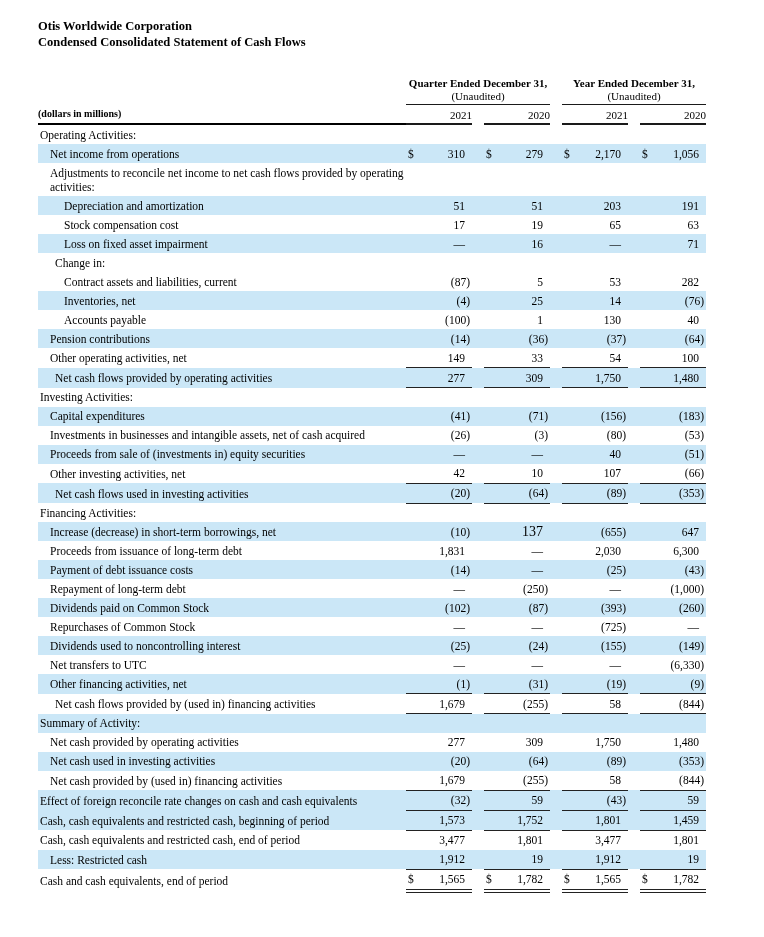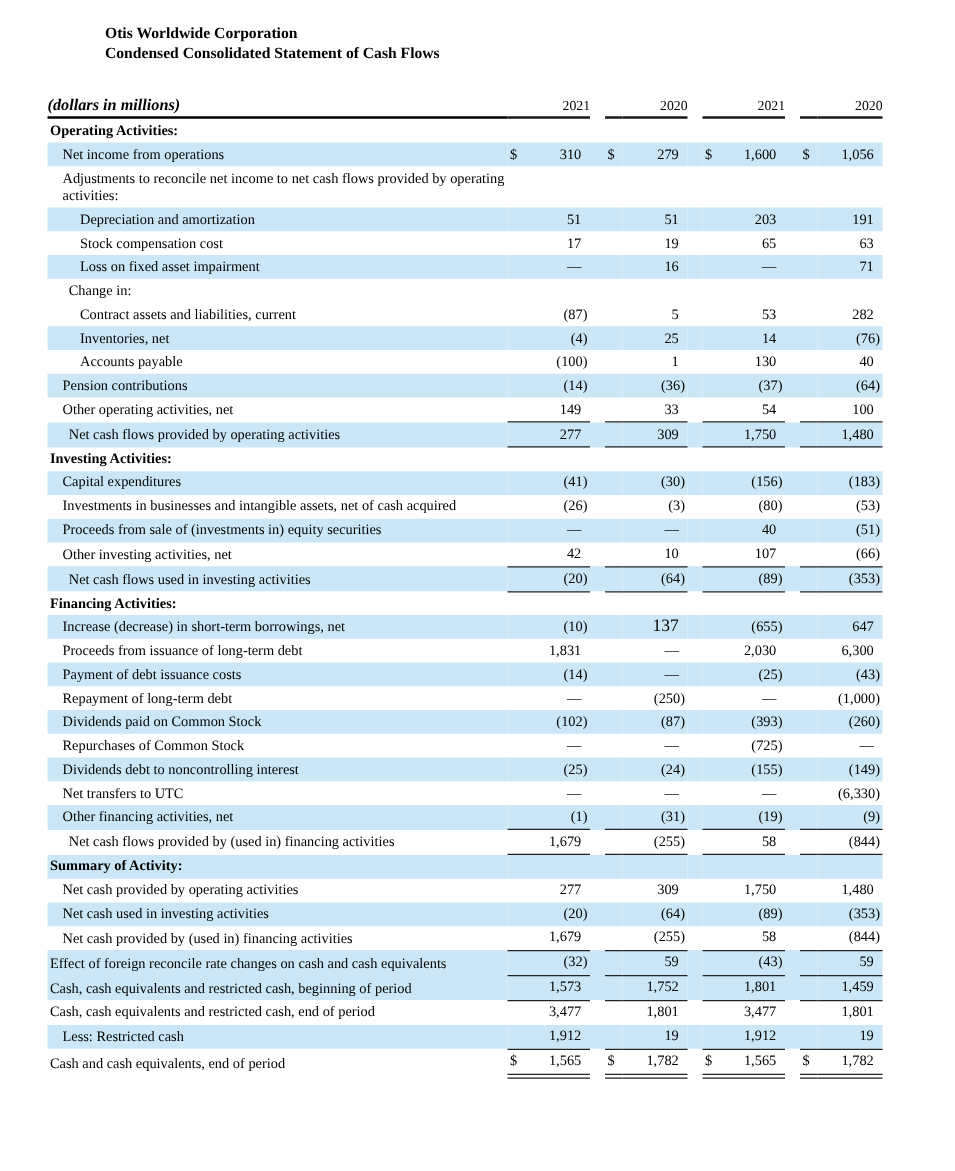--- a/index.html
+++ b/index.html
@@ -3,33 +3,33 @@
 <meta charset="utf-8">
 <style>
   :root { --blue: #cbe7f7; --rule: #1a1a1a; }
   * { box-sizing: border-box; }
   body { margin: 0; background: #ffffff; }
   .page {
     width: 764px; height: 937px; background: #fff;
     font-family: "Liberation Serif", "DejaVu Serif", serif;
     color: #000; padding: 18px 58px 0 38px; overflow: hidden;
   }
-  .title { font-weight: bold; font-size: 12.5px; line-height: 16px; margin-left: 46px; }
+  .title { font-weight: bold; font-size: 12.5px; line-height: 16px; }
   table.cf { border-collapse: collapse; width: 668px; margin-top: 24px; table-layout: fixed; }
   .c-label { width: 368px; } .c-d { width: 14px; } .c-v { width: 52px; } .c-s { width: 12px; }
   td { font-size: 11.5px; line-height: 14px; padding: 2.5px 0; vertical-align: bottom; }
   .ghead { text-align: center; font-weight: bold; font-size: 11px; line-height: 13px;
            border-bottom: 1px solid var(--rule); padding-bottom: 1px; }
   .ghead .unaud { font-weight: normal; }
   .year { text-align: right; font-weight: normal; font-size: 11px;
           border-bottom: 2px solid var(--rule); padding-bottom: 1px; }
-  .dim  { font-style: italic; font-weight: bold; font-size: 13px;
+  .dim  { font-weight: bold; font-size: 10px;
           border-bottom: 2.5px solid #000; }
   .lbl { text-align: left; }
-  .sec { font-weight: bold; }
+  .sec { font-weight: normal; }
   .i0 { padding-left: 2px; } .i1 { padding-left: 12px; }
   .i2 { padding-left: 17px; } .i3 { padding-left: 26px; }
   .d { text-align: left; padding-left: 2px; }
   .v { text-align: right; padding-right: 7px; }
   .v.neg { padding-right: 2px; }
   .v.big { font-size: 14px; }
   tr.shaded { background: var(--blue); padding-left: 16px; }
   .u1 { border-bottom: 1.5px solid #222; }
   .u2 { border-bottom: 4px double #222; }
 </style>
@@ -50,20 +50,32 @@
         <col class="c-v">
         <col class="c-s">
       <col class="c-d">
         <col class="c-v">
         <col class="c-s">
       <col class="c-d">
         <col class="c-v">
     </colgroup>
     <thead>
       <tr>
+        <td class="lbl"></td>
+        <td colspan="5" class="ghead">
+          <div>Quarter Ended December 31,</div>
+          <div class="unaud">(Unaudited)</div>
+        </td>
+        <td></td>
+        <td colspan="5" class="ghead">
+          <div>Year Ended December 31,</div>
+          <div class="unaud">(Unaudited)</div>
+        </td>
+      </tr>
+      <tr>
         <td class="lbl dim">(dollars in millions)</td>
         <td colspan="2" class="year">2021</td>
         <td></td>
         <td colspan="2" class="year">2020</td>
         <td></td>
         <td colspan="2" class="year">2021</td>
         <td></td>
         <td colspan="2" class="year">2020</td>
       </tr>
     </thead>
@@ -84,21 +96,21 @@
         </tr>
         <tr class="shaded">
           <td class="lbl i1">Net income from operations</td>
           <td class="d">$</td>
           <td class="v">310</td>
           <td></td>
           <td class="d">$</td>
           <td class="v">279</td>
           <td></td>
           <td class="d">$</td>
-          <td class="v">1,600</td>
+          <td class="v">2,170</td>
           <td></td>
           <td class="d">$</td>
           <td class="v">1,056</td>
         </tr>
         <tr>
           <td class="lbl i1">Adjustments to reconcile net income to net cash flows provided by operating activities:</td>
           <td class="d"></td>
           <td class="v"></td>
           <td></td>
           <td class="d"></td>
@@ -263,21 +275,21 @@
           <td></td>
           <td class="d"></td>
           <td class="v"></td>
         </tr>
         <tr class="shaded">
           <td class="lbl i1">Capital expenditures</td>
           <td class="d"></td>
           <td class="v neg">(41)</td>
           <td></td>
           <td class="d"></td>
-          <td class="v neg">(30)</td>
+          <td class="v neg">(71)</td>
           <td></td>
           <td class="d"></td>
           <td class="v neg">(156)</td>
           <td></td>
           <td class="d"></td>
           <td class="v neg">(183)</td>
         </tr>
         <tr>
           <td class="lbl i1">Investments in businesses and intangible assets, net of cash acquired</td>
           <td class="d"></td>
@@ -426,21 +438,21 @@
           <td class="d"></td>
           <td class="v">—</td>
           <td></td>
           <td class="d"></td>
           <td class="v neg">(725)</td>
           <td></td>
           <td class="d"></td>
           <td class="v">—</td>
         </tr>
         <tr class="shaded">
-          <td class="lbl i1">Dividends debt to noncontrolling interest</td>
+          <td class="lbl i1">Dividends used to noncontrolling interest</td>
           <td class="d"></td>
           <td class="v neg">(25)</td>
           <td></td>
           <td class="d"></td>
           <td class="v neg">(24)</td>
           <td></td>
           <td class="d"></td>
           <td class="v neg">(155)</td>
           <td></td>
           <td class="d"></td>

